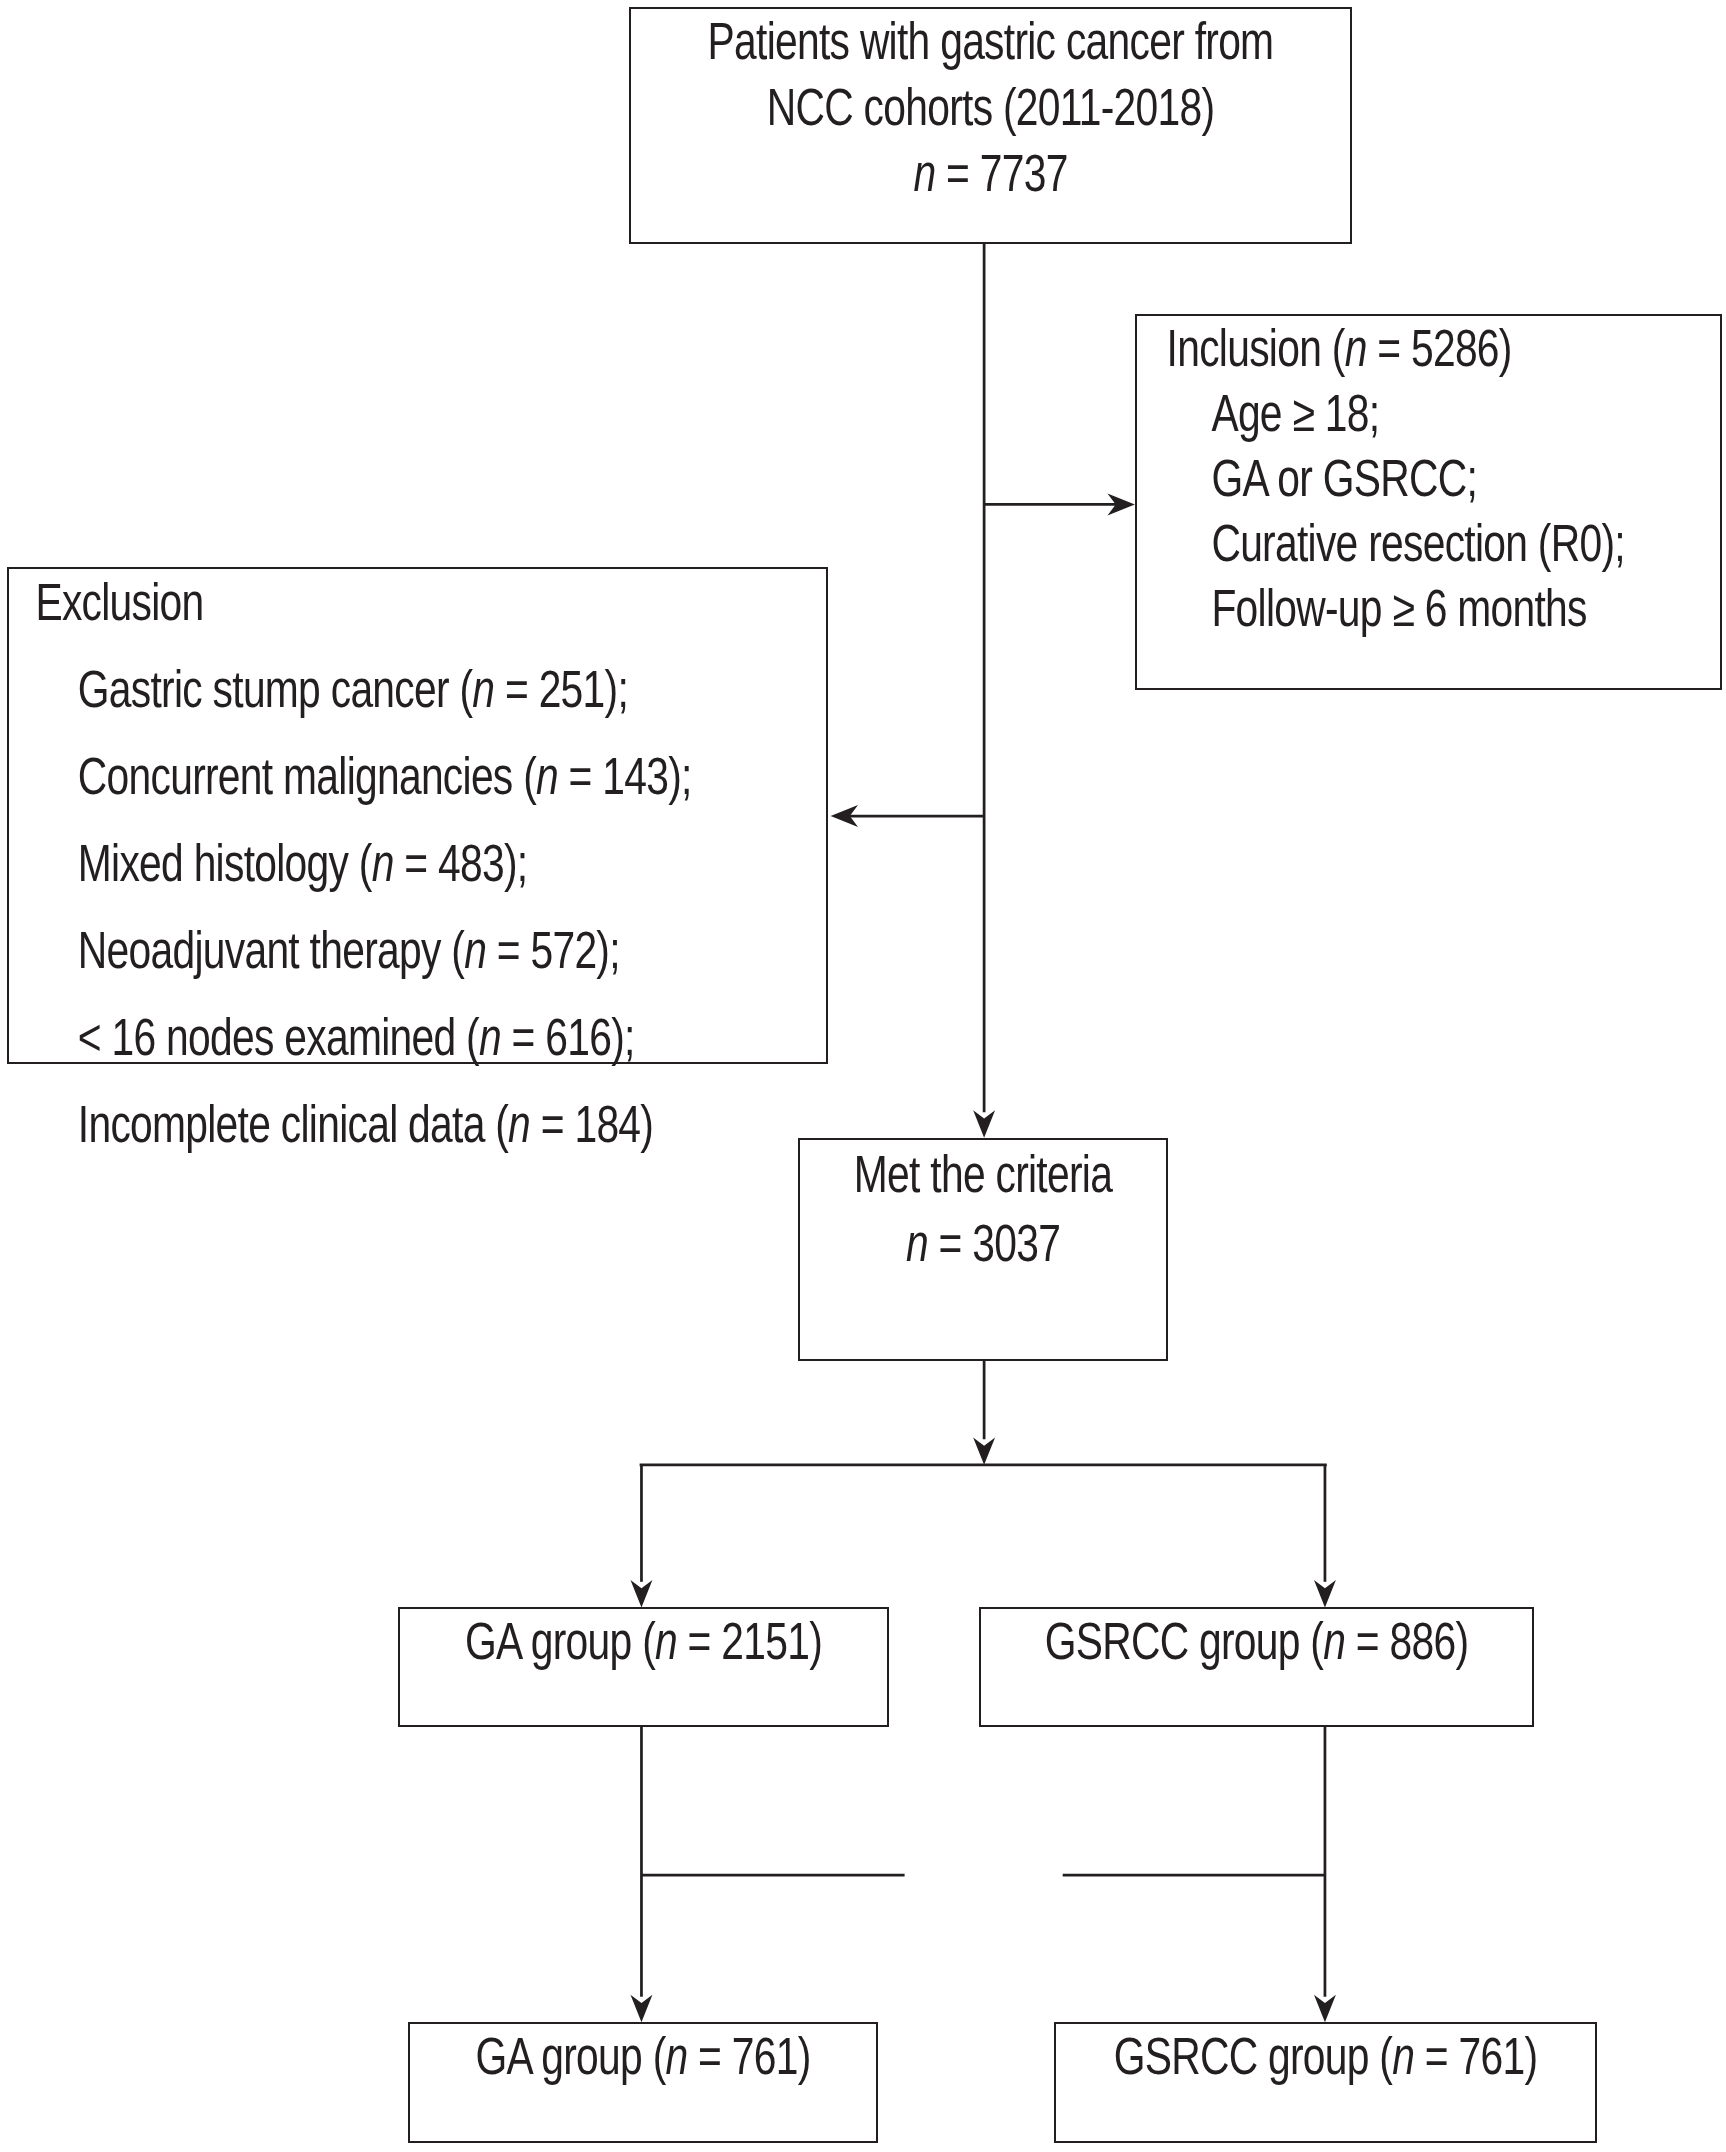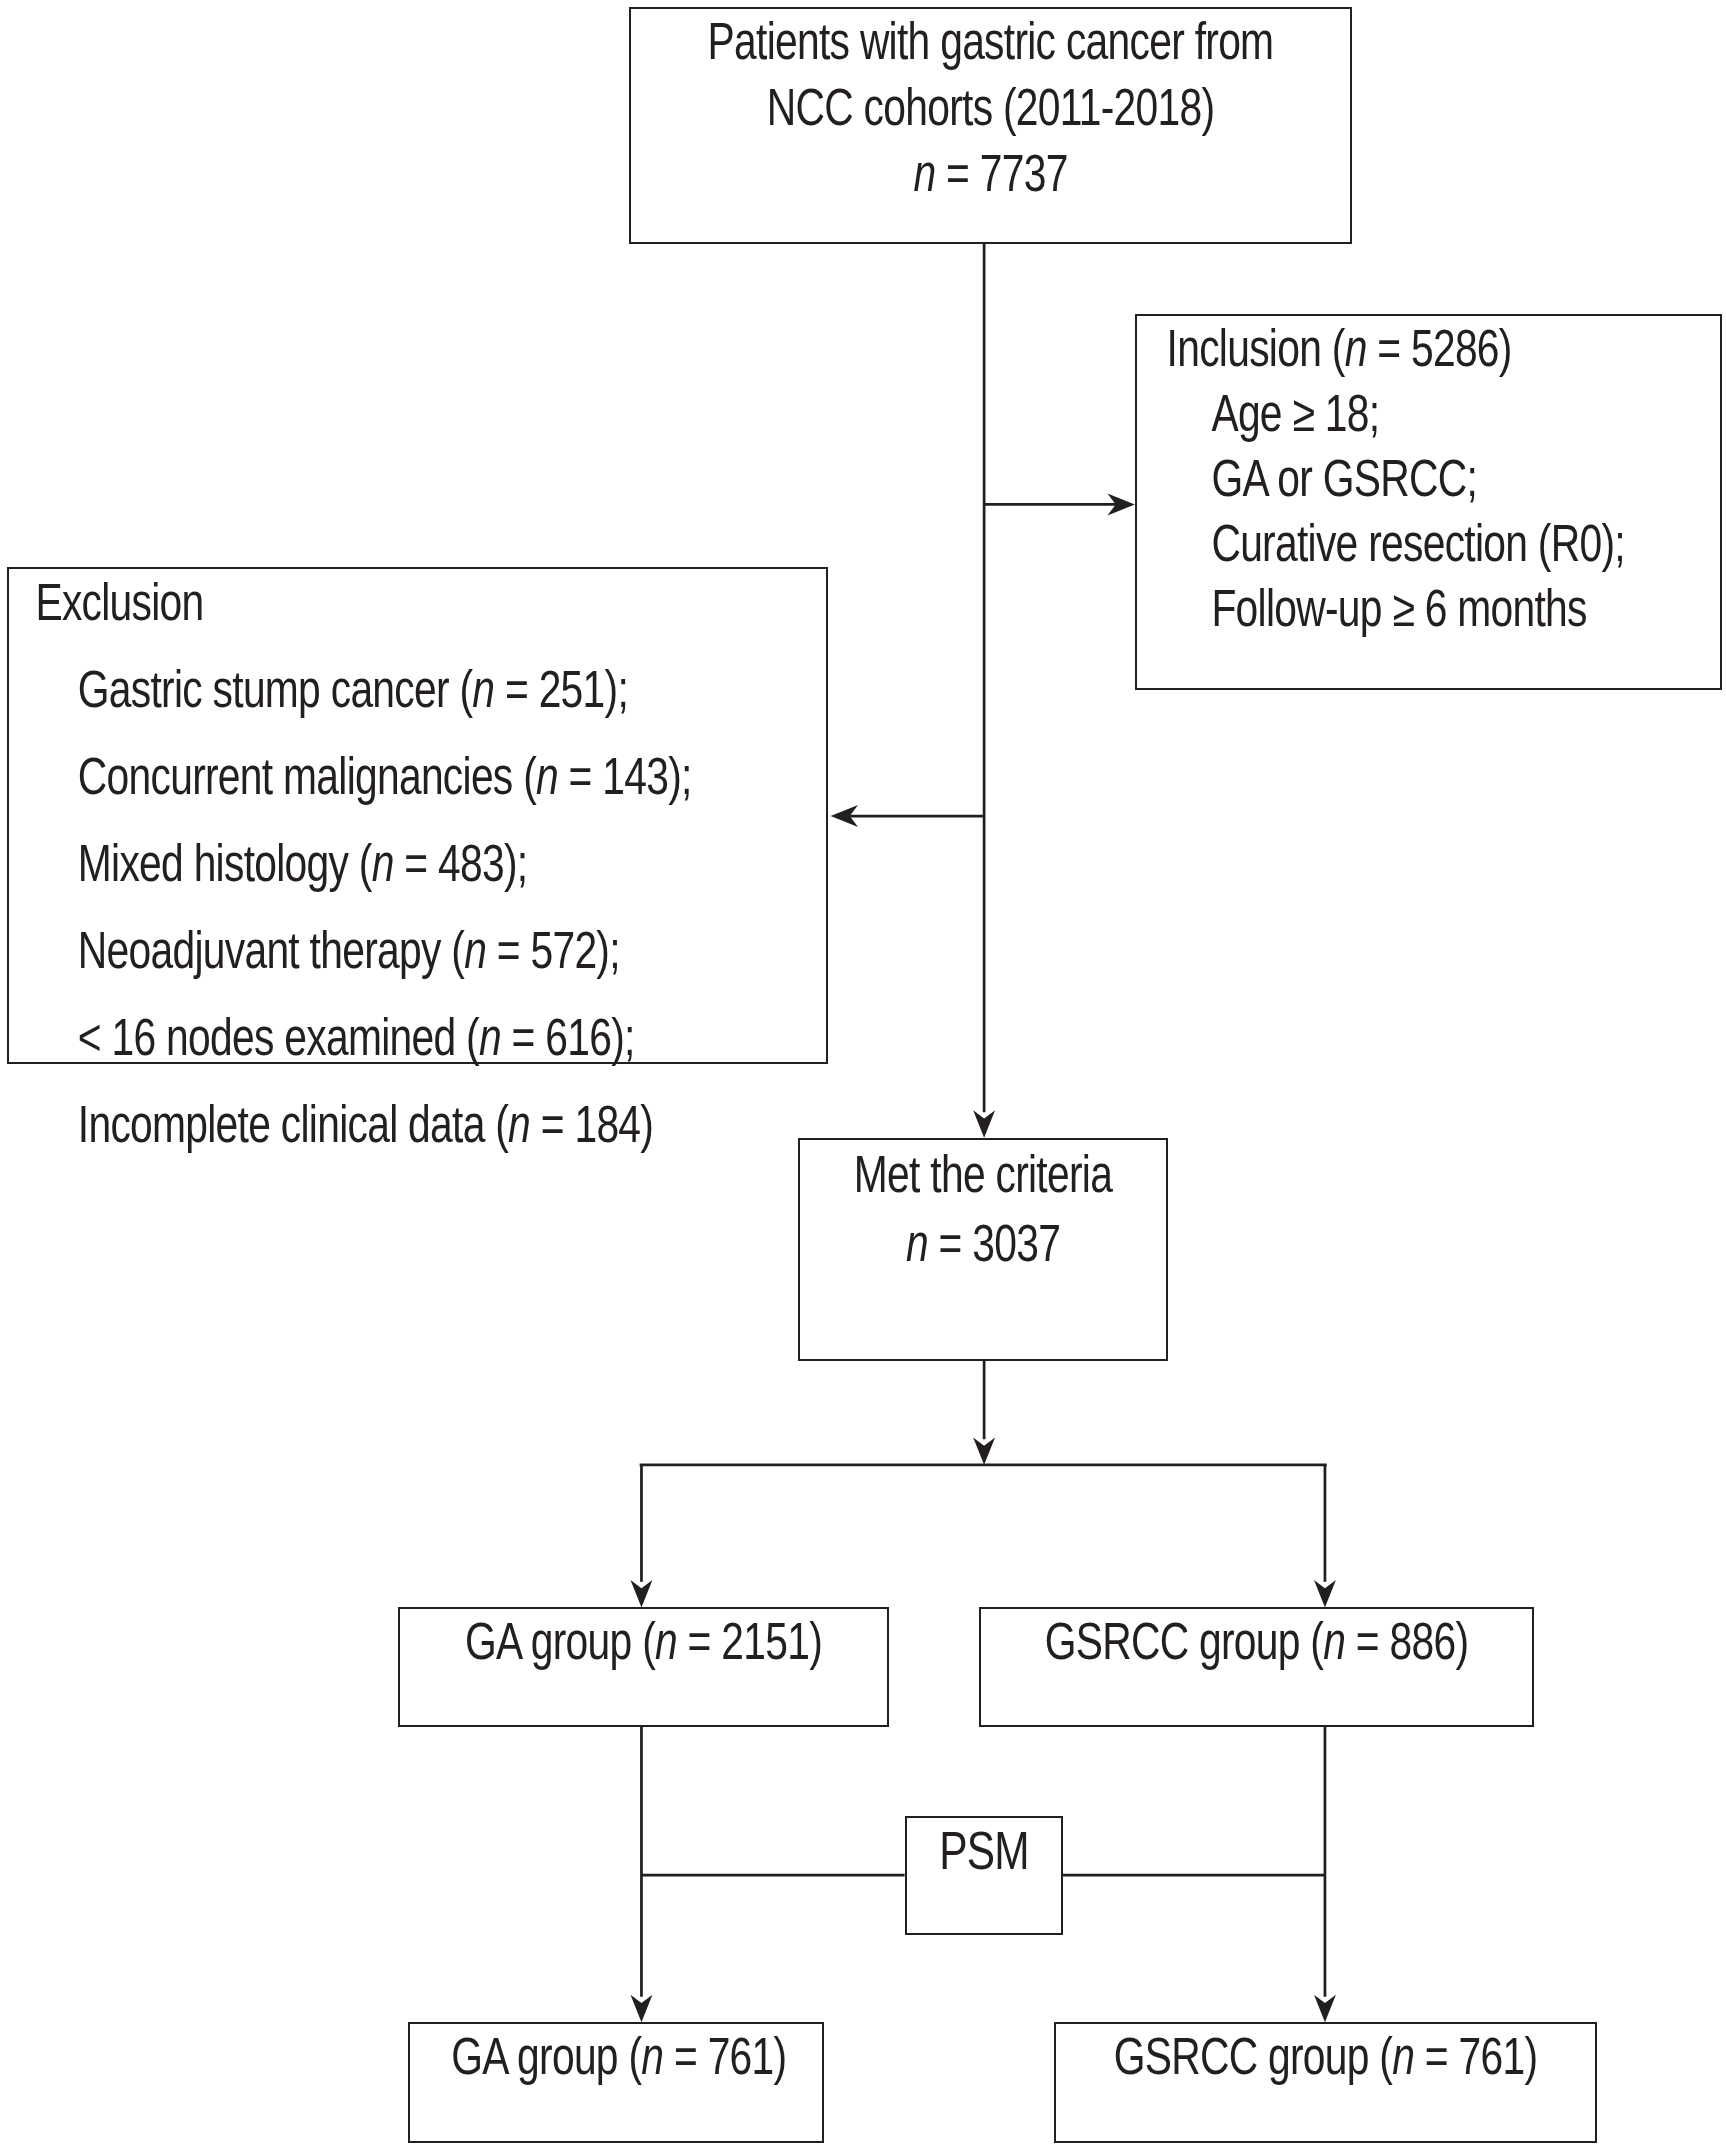--- a/index.html
+++ b/index.html
@@ -126,25 +126,22 @@
   </div>
 
   <div class="node centered" style="left:398px; top:1607px; width:491px; height:120px;">
     <span class="tline"><span>GA group (</span><span class="nvar">n</span><span> = 2151)</span></span>
   </div>
 
   <div class="node centered" style="left:979px; top:1607px; width:555px; height:120px;">
     <span class="tline"><span>GSRCC group (</span><span class="nvar">n</span><span> = 886)</span></span>
   </div>
 
-  <div class="node centered box-psm" style="left:905px; top:1816px; width:158px; height:119px;">
-    <span class="tline">PSM</span>
-  </div>
 
-  <div class="node centered" style="left:408px; top:2022px; width:416px; height:121px;">
+  <div class="node centered" style="left:408px; top:2022px; width:470px; height:121px;">
     <span class="tline"><span>GA group (</span><span class="nvar">n</span><span> = 761)</span></span>
   </div>
 
   <div class="node centered" style="left:1054px; top:2022px; width:543px; height:121px;">
     <span class="tline"><span>GSRCC group (</span><span class="nvar">n</span><span> = 761)</span></span>
   </div>
 
 </div>
 
 

